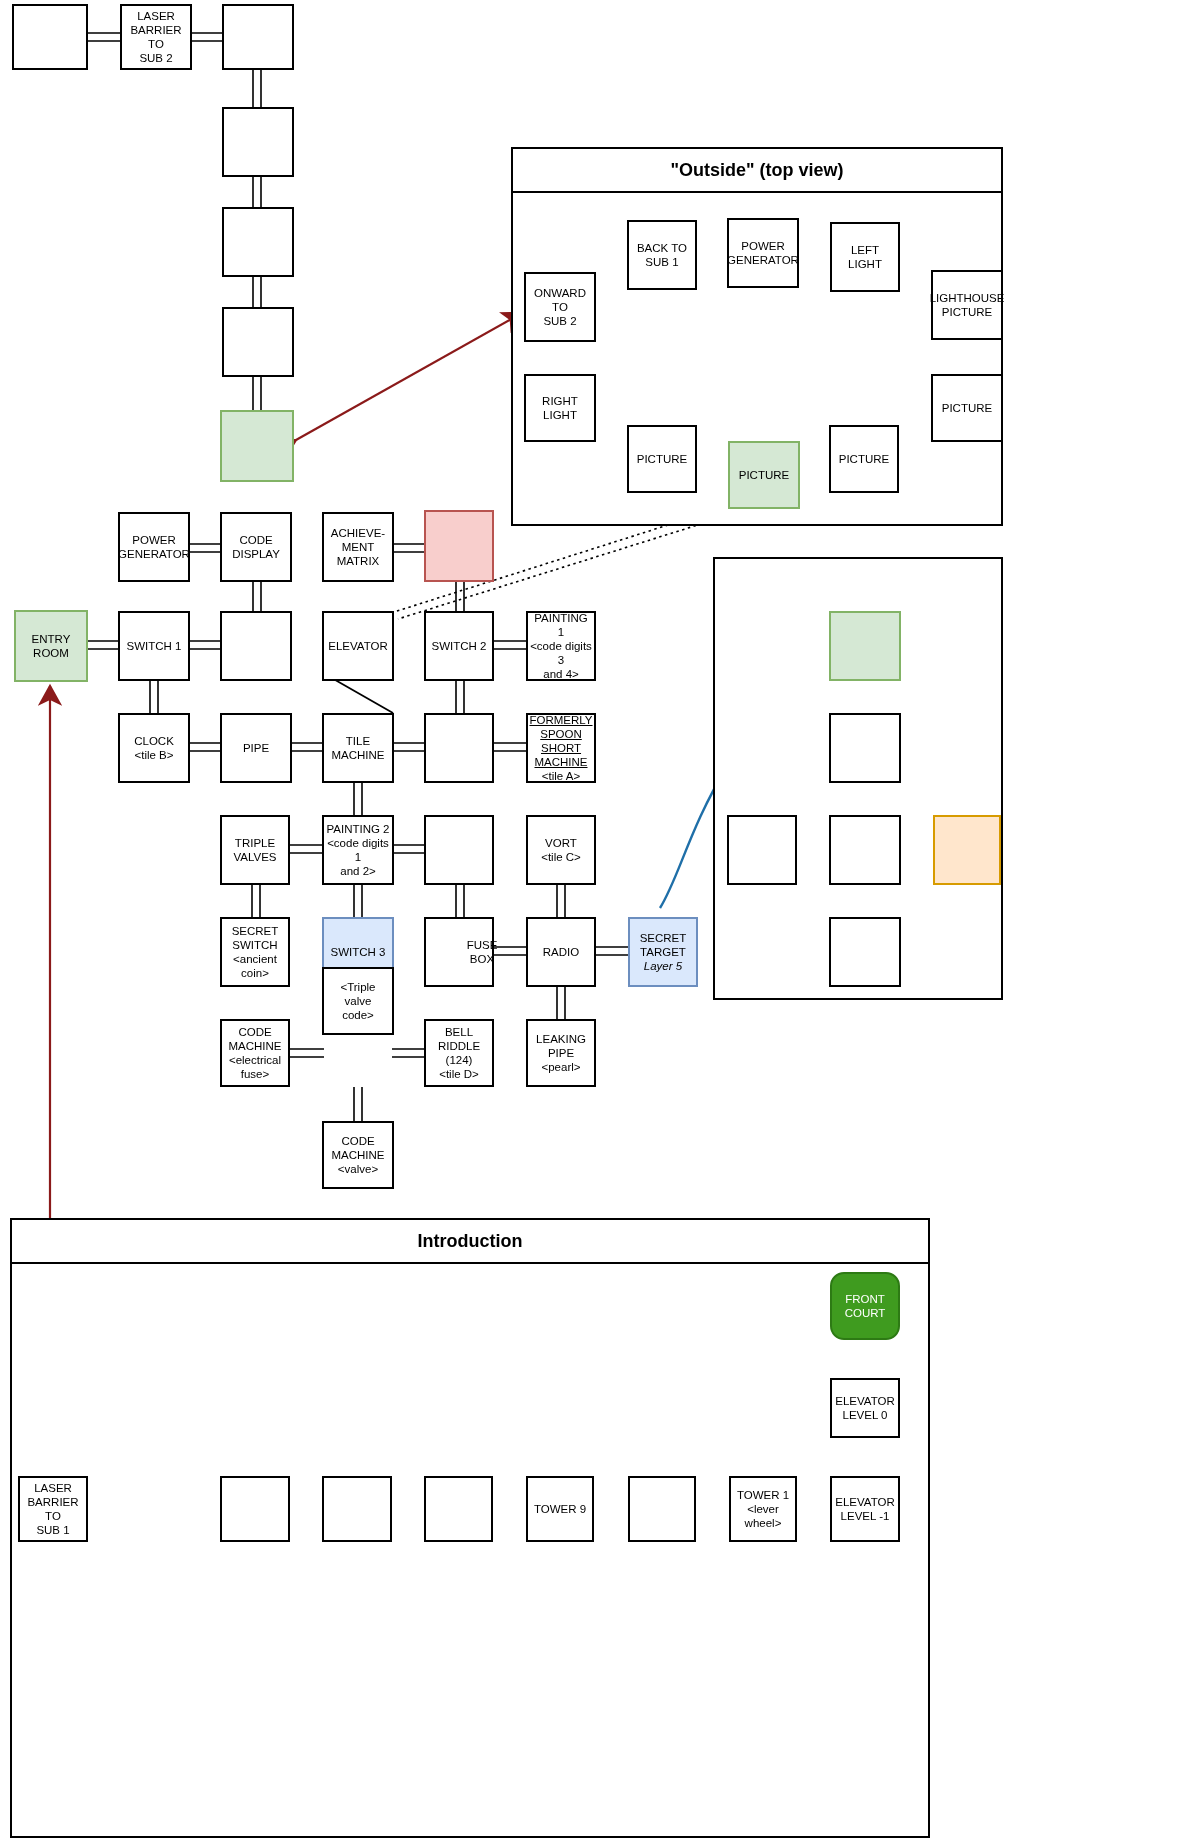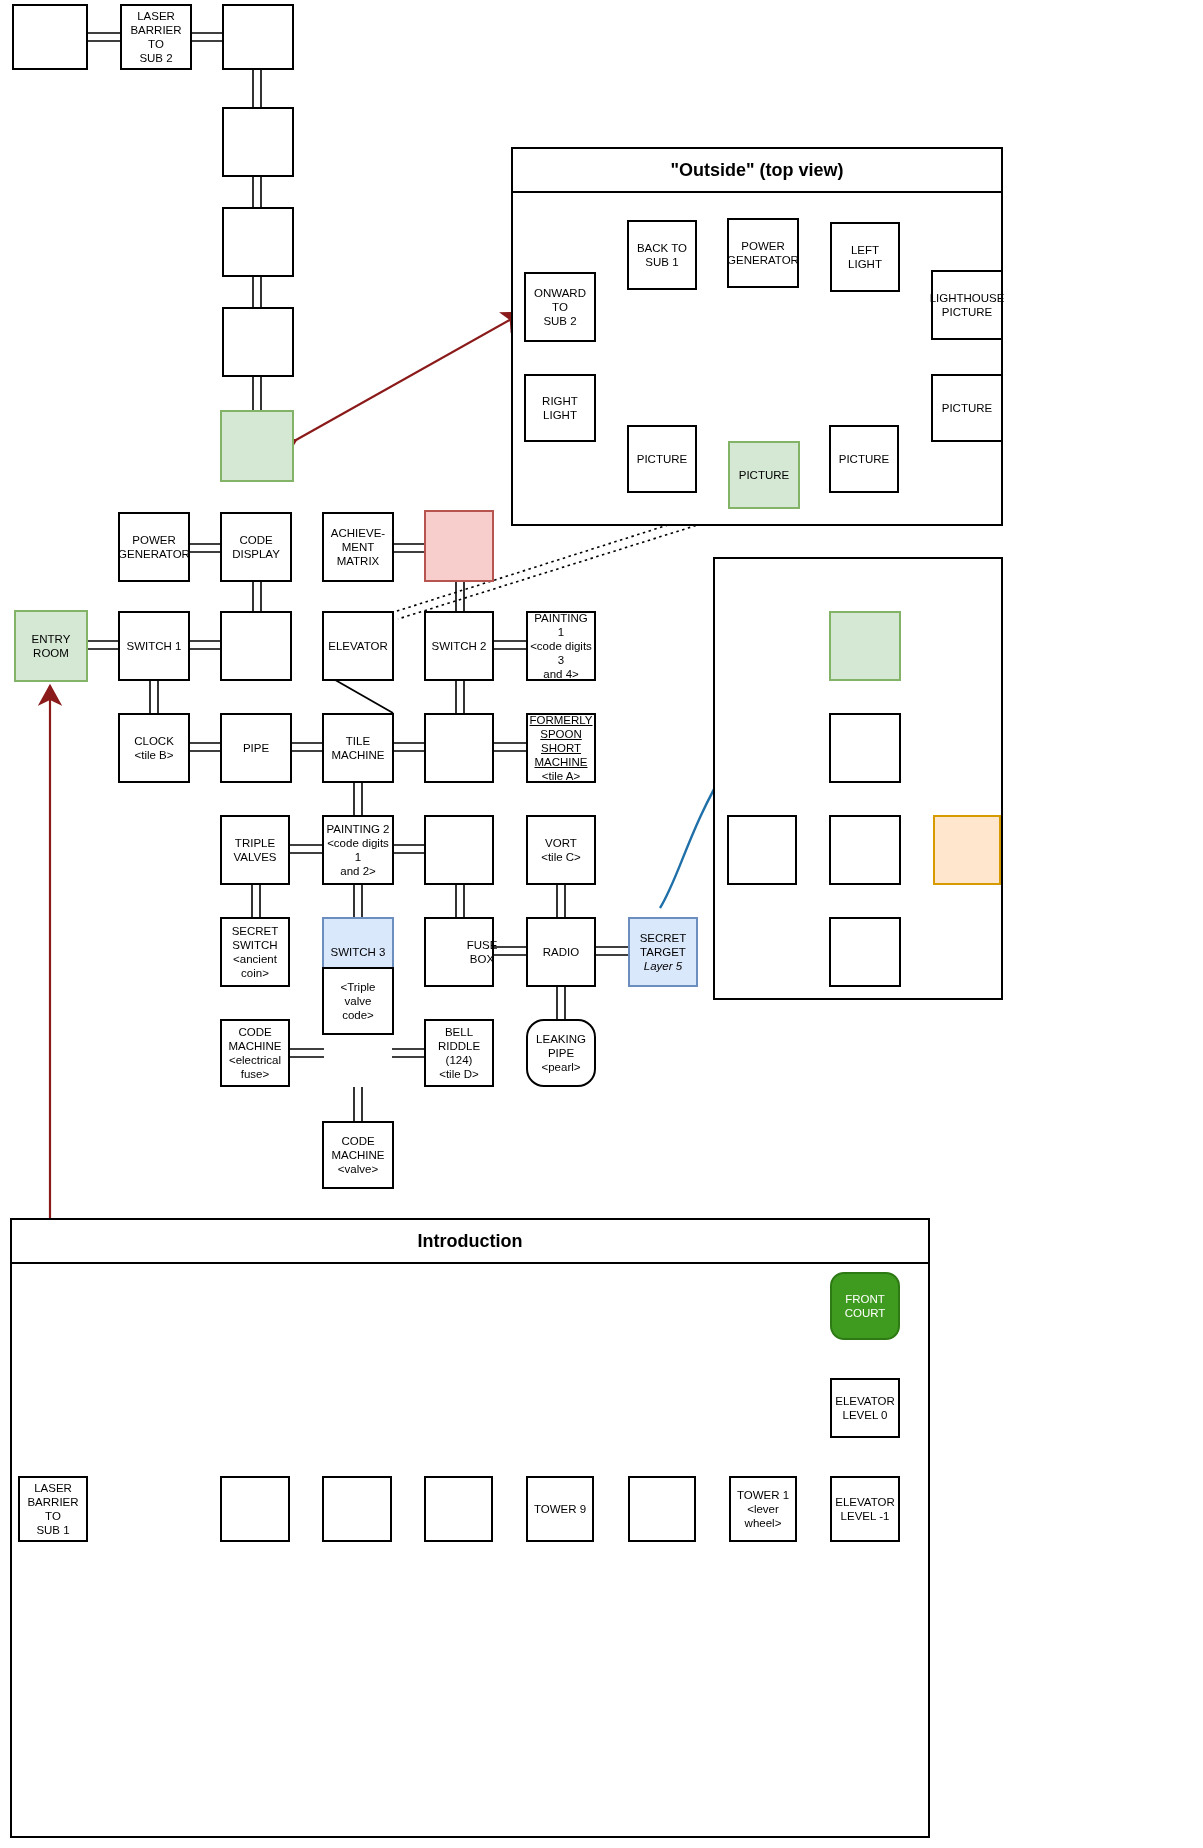--- a/index.html
+++ b/index.html
@@ -353,21 +353,21 @@
   <div class="node" style="left:322px; top:967px; width:72px; height:68px;">
       <span class="lbl">&lt;Triple valve
 code&gt;</span>
     </div>
   <div class="node" style="left:424px; top:1019px; width:70px; height:68px;">
       <span class="lbl">BELL
 RIDDLE
 (124)
 &lt;tile D&gt;</span>
     </div>
-  <div class="node" style="left:526px; top:1019px; width:70px; height:68px;border-radius:18px;">
+  <div class="node" style="left:526px; top:1019px; width:70px; height:68px;">
       <span class="lbl">LEAKING
 PIPE
 &lt;pearl&gt;</span>
     </div>
 
   <div class="node" style="left:322px; top:1121px; width:72px; height:68px;">
       <span class="lbl">CODE
 MACHINE
 &lt;valve&gt;</span>
     </div>

